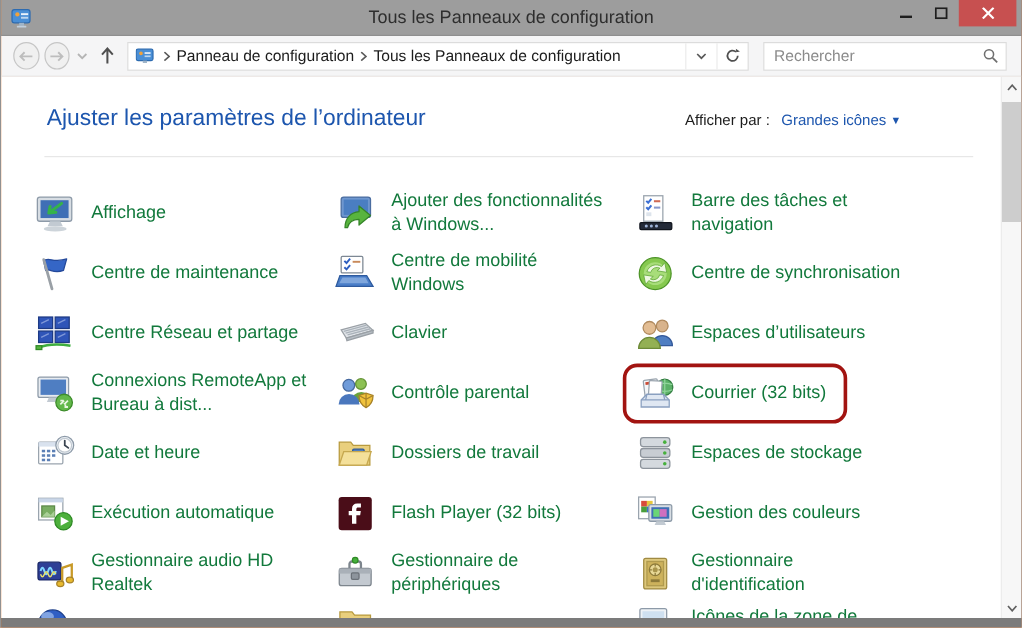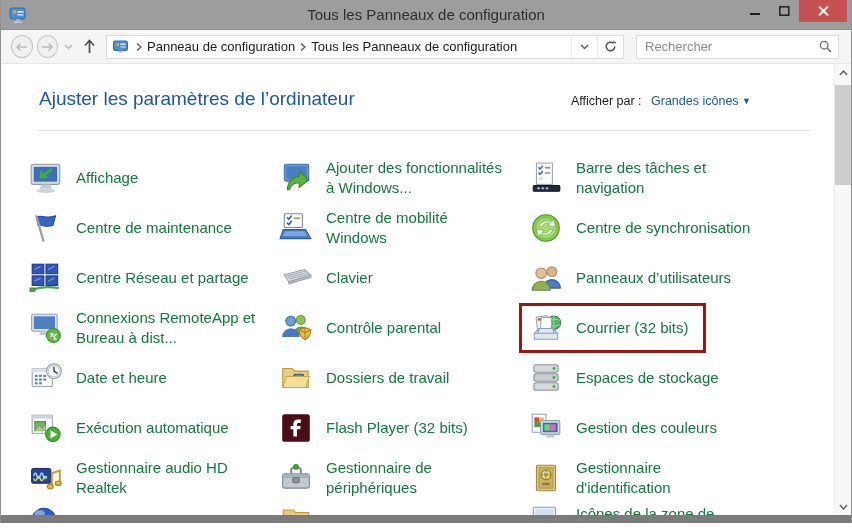--- a/index.html
+++ b/index.html
@@ -48,21 +48,21 @@
   .viewby .vb-value { color:#1d56ae; margin-left:6px; cursor:default; }
   .viewby .vb-caret { color:#1d56ae; font-size:9px; position:relative; top:-1px; }
   .separator { height:1px; background:#e7e7e7; margin:20px 40px 0 36px; }
 
   .grid { position:absolute; left:28px; top:89px; display:grid;
           grid-template-columns:250px 250px 300px; grid-auto-rows:50px; }
   .item { display:flex; align-items:center; gap:13px; cursor:default; position:relative; }
   .item .ico { flex:0 0 34px; width:34px; height:34px; }
   .item .ico svg { width:34px; height:34px; display:block; }
   .item-label { font-size:15px; line-height:20px; color:#12793c; white-space:pre-line; max-width:196px; }
-  .item.highlighted { border:3px solid #a21411; border-radius:0;
+  .item.highlighted { border:3px solid #a21411; border-radius:12px;
                       margin:-5px 0 -5px -10px; padding:5px 14px 5px 7px;
                       align-self:center; justify-self:start; }
   .item.partial { align-items:flex-start; }
   .item.partial .item-label { padding-top:1px; }
 
   
   .scrollbar { position:absolute; right:0; top:0; width:17px; height:451px; background:#f7f7f7;
                border-left:1px solid #ececec; display:flex; flex-direction:column; align-items:center; }
   .sb-btn { width:17px; height:17px; display:flex; align-items:center; justify-content:center; }
   .sb-track { flex:1; width:17px; position:relative; }
@@ -290,21 +290,21 @@
   </div>
         <div class="item">
     <span class="ico">
             <svg viewBox="0 0 32 32">
               <circle cx="21.5" cy="10" r="4.6" fill="#d8b38c" stroke="#b08a5e"></circle>
               <path d="M13.5 25.5 a8 8 0 0 1 16 0 Z" fill="#4f7ec2" stroke="#34599a"></path>
               <circle cx="11.5" cy="11.5" r="5" fill="#e3bd93" stroke="#b08a5e"></circle>
               <path d="M3 27.5 a8.5 8.5 0 0 1 17 0 Z" fill="#93b054" stroke="#6d8a38"></path>
             </svg>
           </span>
-    <span class="item-label">Panneaux d’utilisateurs</span>
+    <span class="item-label">Espaces d’utilisateurs</span>
   </div>
         <div class="item">
     <span class="ico">
             <svg viewBox="0 0 32 32">
               <rect x="2.5" y="3" width="24" height="16" rx="1.5" fill="#e7ebf0" stroke="#8d9aa8"></rect>
               <rect x="4.5" y="5" width="20" height="12" fill="#4f7ec2"></rect>
               <path d="M11 19 h7 l1.5 3.5 h-10 Z" fill="#c2cad2"></path>
               <circle cx="23" cy="23" r="6.5" fill="#62b84a" stroke="#3c8c2a"></circle>
               <path d="M20 24.5 l3 -3 m0 3 l3 -3 M20 21.5 h2 v2 M26 26.5 h-2 v-2" stroke="#eaf6e4" stroke-width="1.4" fill="none"></path>
             </svg>

